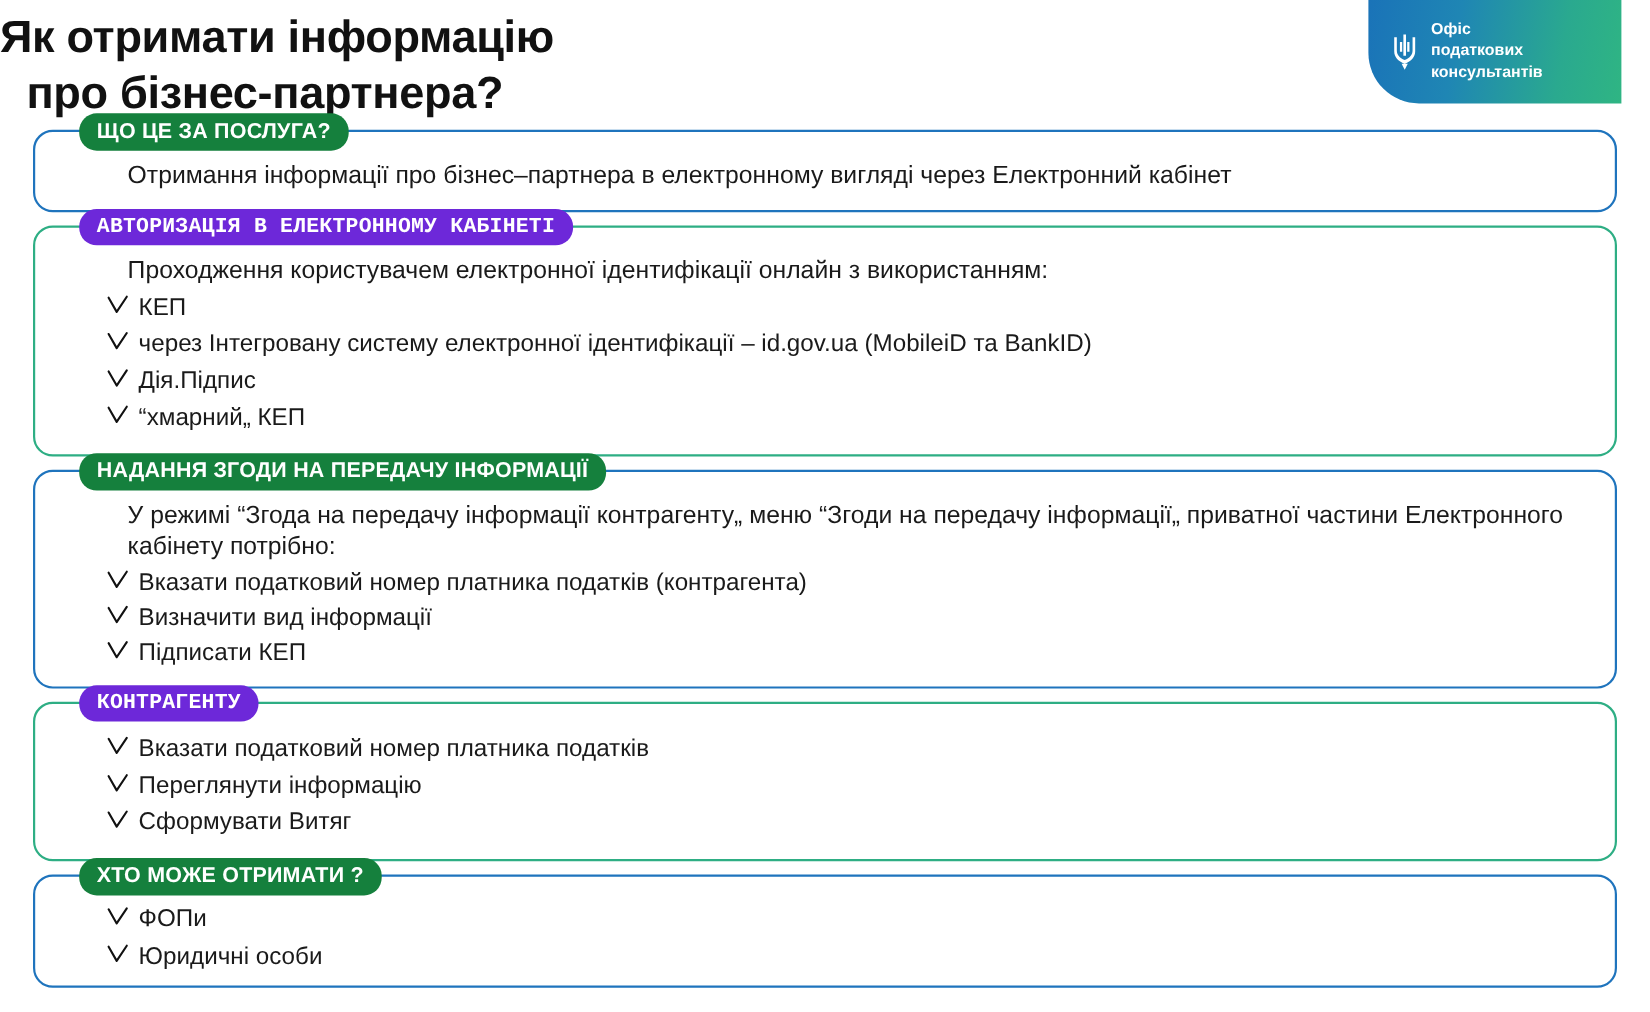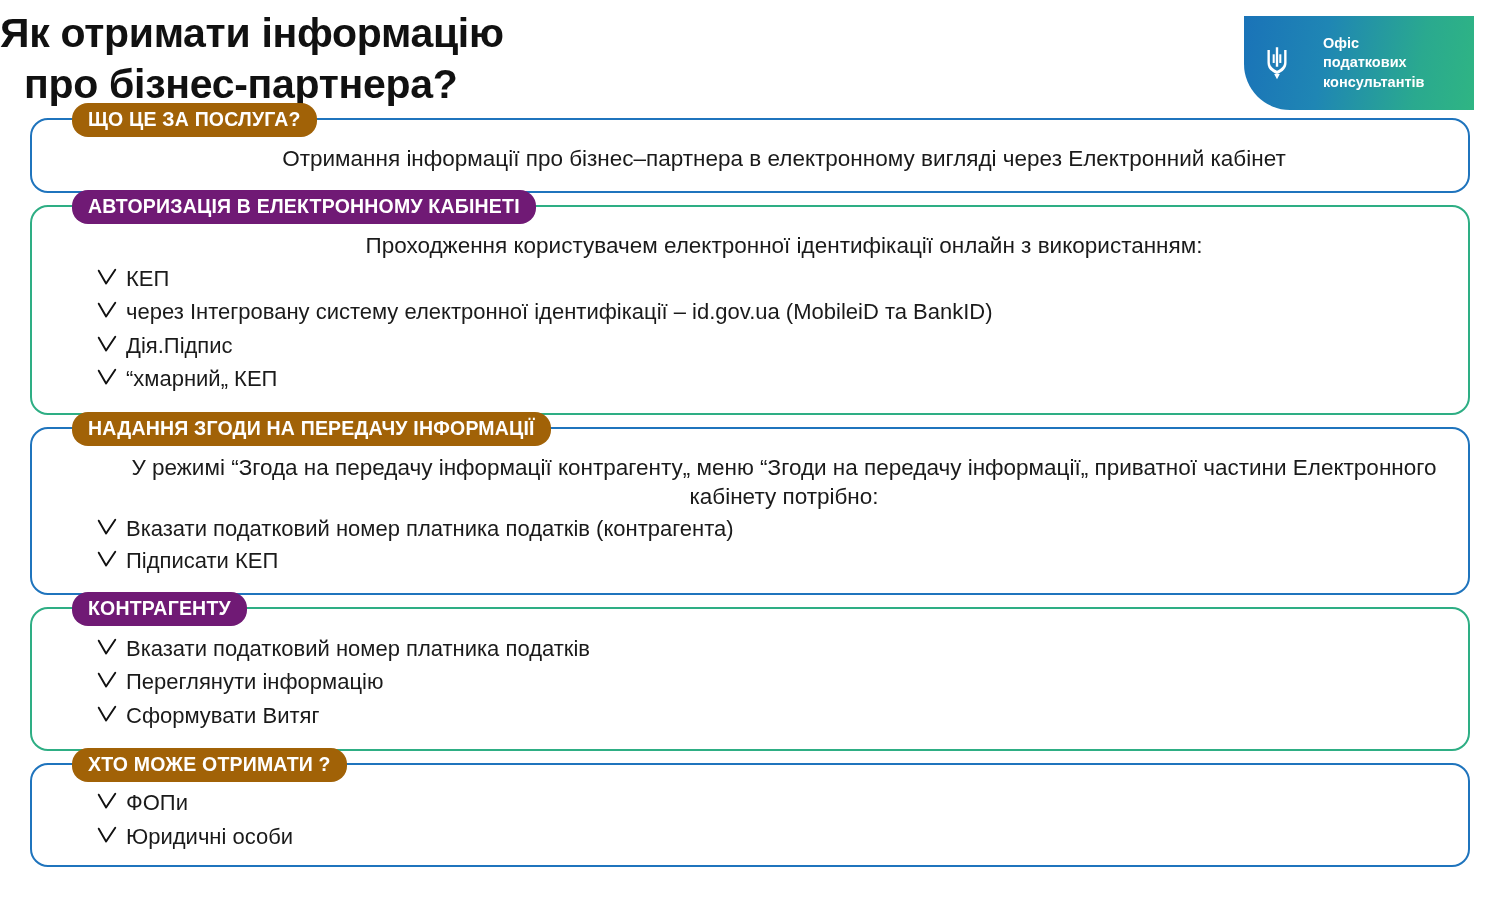--- a/index.html
+++ b/index.html
@@ -35,30 +35,29 @@
     padding-right: 120px;
   }
   .title .line2 {
     display: block;
     padding-left: 24px;
   }
 
   .logo {
     position: absolute;
     right: 26px;
-    top: 16px;
+    top: 0;
     width: 230px;
     height: 94px;
     border-radius: 0 0 0 46px;
     background: linear-gradient(100deg, #1a73b8 0%, #1f86b4 35%, #2aa98f 75%, #2fb583 100%);
     display: flex;
     align-items: center;
     padding-left: 18px;
     box-sizing: border-box;
-    gap: 22px;
   }
   .logo-mark {
     width: 30px;
     height: 40px;
     flex: 0 0 30px;
     margin-right: 9px;
     display: flex;
     align-items: center;
     justify-content: center;
   }
@@ -79,38 +78,38 @@
     box-sizing: border-box;
     padding: 22px 16px 14px 16px;
   }
   .section.green {
     border-color: #2eae84;
   }
   .section-label {
     position: absolute;
     top: -17px;
     left: 40px;
-    background: #a16207;
+    background: #15803d;
     color: #ffffff;
     font-size: 19.5px;
     font-weight: bold;
     padding: 5px 16px 6px 16px;
     border-radius: 16px;
     letter-spacing: 0.2px;
     white-space: nowrap;
   }
   .section.green > .section-label {
-    background: #701a75;
+    background: #6d28d9;
+    font-family: Liberation Mono, monospace;
   }
 
   .intro {
     font-size: 22.5px;
     line-height: 1.3;
     margin: 2px 0 4px 68px;
-    text-align: center;
   }
 
   ul.checks {
     list-style: none;
     margin: 4px 0 0 0;
     padding: 0;
   }
   ul.checks li {
     display: flex;
     align-items: flex-start;
@@ -224,20 +223,28 @@
           </svg>
       </span>
       <span class="txt">Вказати податковий номер платника податків (контрагента)</span>
     </li>
     <li>
       <span class="check">
         <svg viewBox="0 0 24 24" width="22" height="22" aria-hidden="true">
             <path d="M3 4 L11 18 L21 3" fill="none" stroke="#111111" stroke-width="2.1" stroke-linecap="round" stroke-linejoin="round"></path>
           </svg>
       </span>
+      <span class="txt">Визначити вид інформації</span>
+    </li>
+    <li>
+      <span class="check">
+        <svg viewBox="0 0 24 24" width="22" height="22" aria-hidden="true">
+            <path d="M3 4 L11 18 L21 3" fill="none" stroke="#111111" stroke-width="2.1" stroke-linecap="round" stroke-linejoin="round"></path>
+          </svg>
+      </span>
       <span class="txt">Підписати КЕП</span>
     </li>
   </ul>
 </div>
 
 <div class="section green" id="sec-counterparty">
   <div class="section-label">КОНТРАГЕНТУ</div>
   <ul class="checks">
     <li>
       <span class="check">

